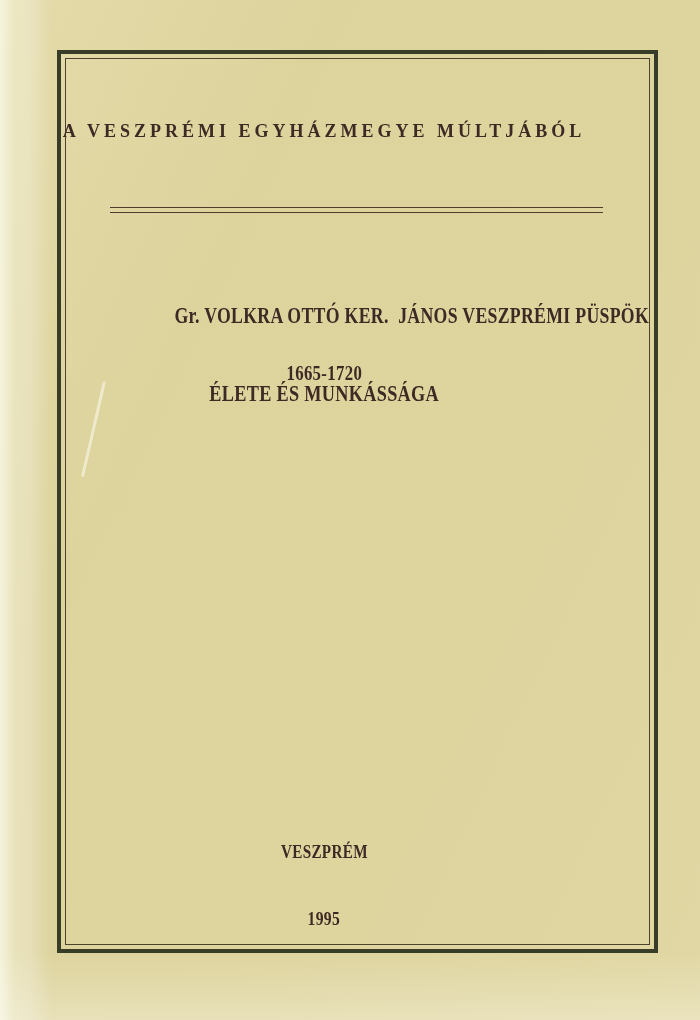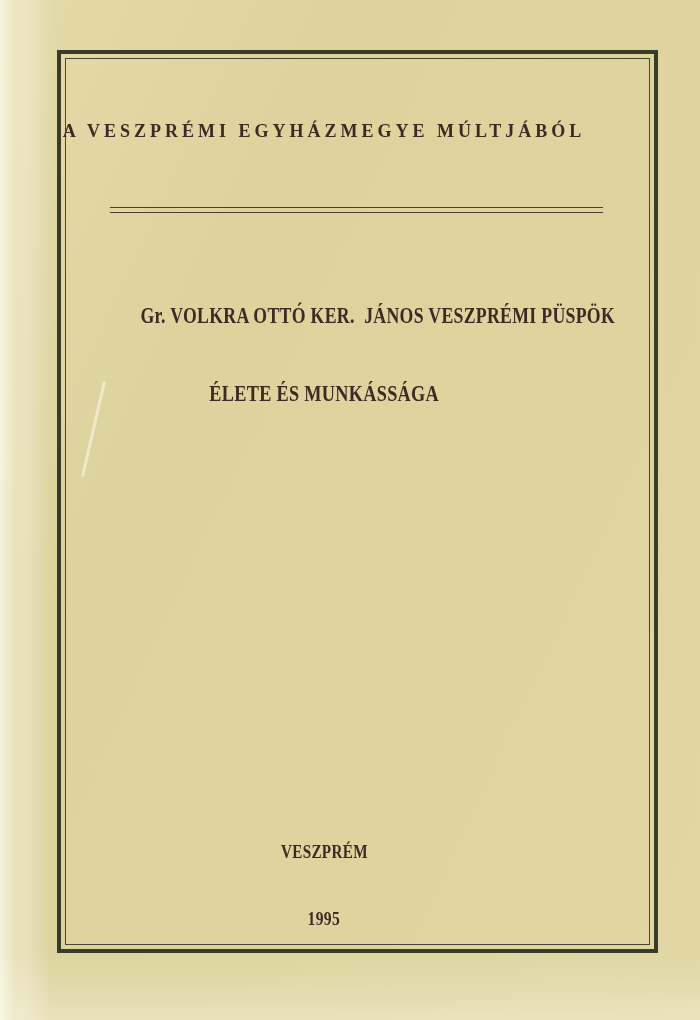--- a/index.html
+++ b/index.html
@@ -75,21 +75,21 @@
   .editor-line  { top: 161px; font-size: 18px; }
   .editor-line .condensed { transform: scaleX(0.78); }
   .volume-number { top: 188px; font-size: 15px; letter-spacing: 0.5px; }
   .double-rule {
     position: absolute;
     left: 110px; top: 207px;
     width: 493px; height: 6px;
     border-top: 1.6px solid var(--rule-color, #523a2c);
     border-bottom: 1.6px solid var(--rule-color, #523a2c);
   }
-  .title-line1 { top: 302px; font-size: 24px; }
+  .title-line1 { top: 302px; font-size: 24px; padding-left: 34px; }
   .title-line1 .condensed { transform: scaleX(0.74); }
   .title-line2 { top: 332px; font-size: 24px; margin-top: 48px; }
   .title-line2 .condensed { transform: scaleX(0.76); }
   .title-years { top: 362px; font-size: 21px; }
   .title-years .condensed { transform: scaleX(0.80); }
   .author-name { top: 501px; font-size: 18px; }
   .author-name .condensed { transform: scaleX(0.80); }
   .place-name  { top: 841px; font-size: 19px; }
   .place-name .condensed { transform: scaleX(0.80); }
   .year-number { top: 884px; font-size: 19px; margin-top: 24px; }
@@ -114,20 +114,23 @@
   <div class="double-rule"></div>
 
   <div class="textblock title-line1">
     <span class="condensed">Gr. VOLKRA OTTÓ KER.  JÁNOS VESZPRÉMI PÜSPÖK</span>
   </div>
 
   <div class="textblock title-line2">
     <span class="condensed">ÉLETE ÉS MUNKÁSSÁGA</span>
   </div>
 
+  <div class="textblock title-years">
+    <span class="condensed">1665-1720</span>
+  </div>
 
 
   <div class="textblock place-name">
     <span class="condensed">VESZPRÉM</span>
   </div>
 
   <div class="textblock year-number">
     <span class="condensed">1995</span>
   </div>
 </div>

